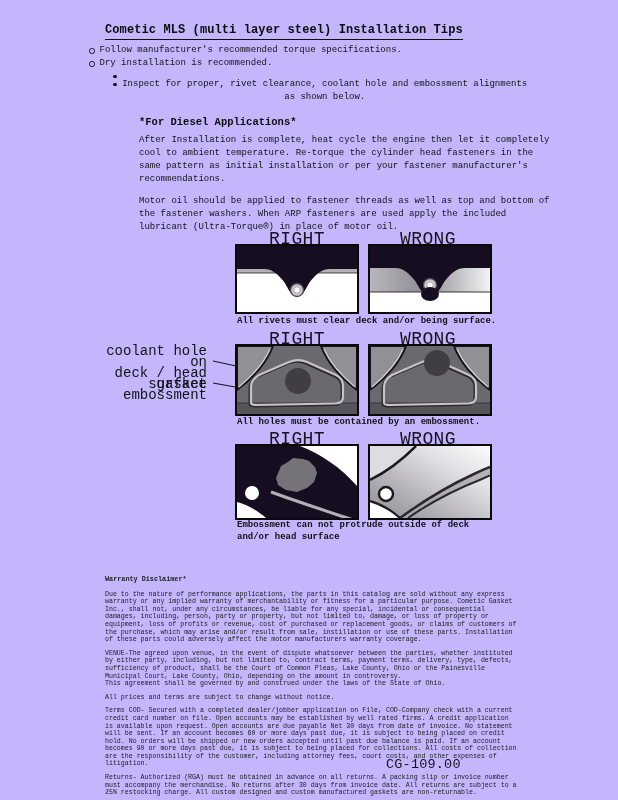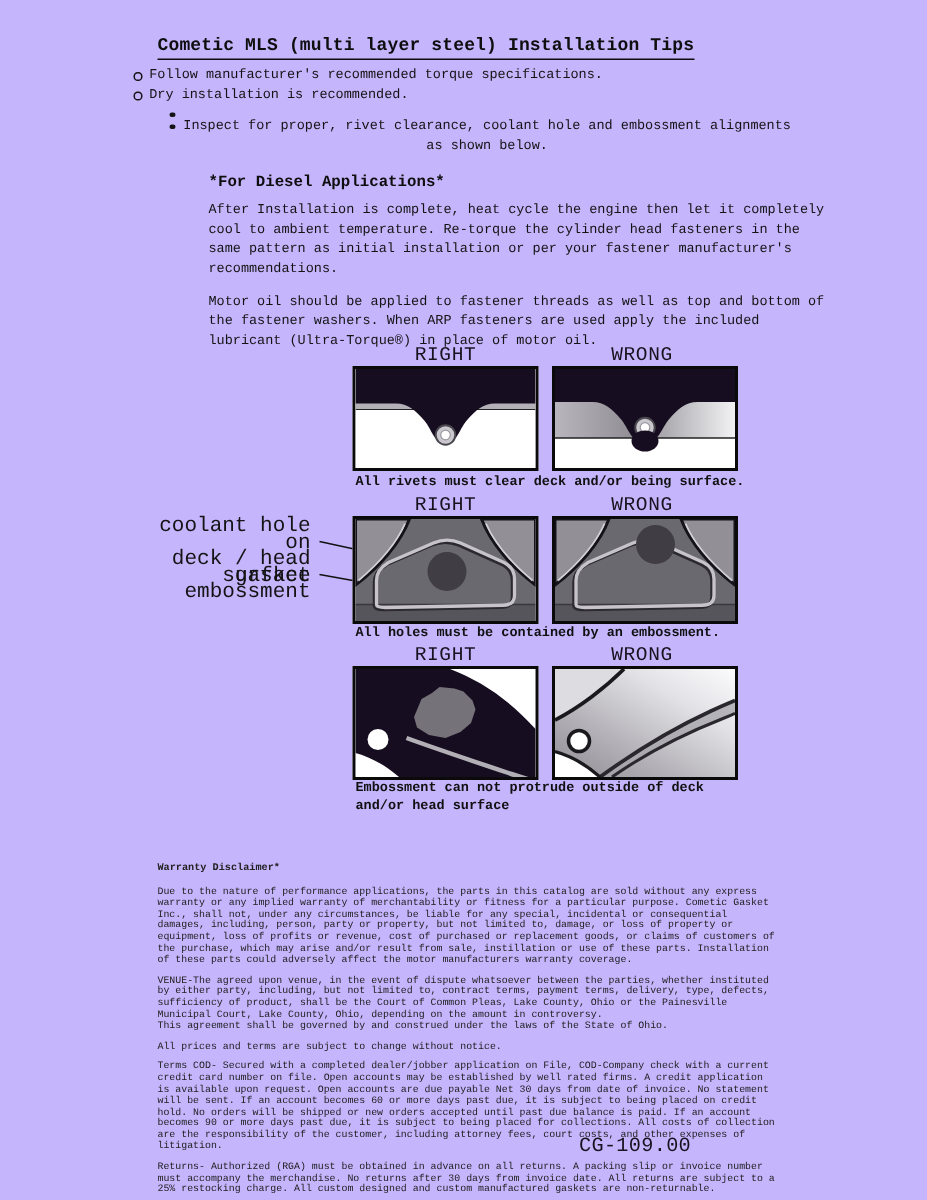--- a/index.html
+++ b/index.html
@@ -17,21 +17,21 @@
   .bullets{left:89px;top:44px;width:440px;font-size:9px;line-height:13px;color:#141414;text-align:center;}
   .b-item{display:flex;align-items:flex-start;}
   .ring{width:3.5px;height:3.5px;border:1px solid #141414;border-radius:50%;margin:4px 5px 0 0;flex:none;}
   .sub{margin-left:24px;}
   .dot{width:3.5px;height:3.5px;background:#141414;border-radius:50%;margin:4.5px 4px 0 0;flex:none;}
   
   .diesel{left:105px;top:116px;width:412px;font-size:9px;line-height:13px;color:#141414;margin-left:34px;}
   .diesel h2{font-size:10.5px;font-weight:bold;margin:0 0 5px 0;color:#0e0e0e;}
   .diesel p{margin:0 0 9px 0;}
   
-  .rw-label{width:124px;text-align:center;font-size:13px;color:#17121d;letter-spacing:.4px;}
+  .rw-label{width:124px;text-align:center;font-size:18px;color:#17121d;letter-spacing:.4px;}
   .caption{font-size:9px;font-weight:bold;color:#111;line-height:11.5px;}
   .panel{border:2px solid #0a0a0a;background:#fff;display:block;}
   .side-label{font-size:14px;line-height:11px;color:#141414;text-align:right;}
   
   .fineprint{left:105px;top:576px;width:412px;font-size:6.6px;line-height:7.6px;color:#222;}
   .fineprint .fp-head{font-weight:bold;margin:0 0 7px 0;font-size:6.8px;}
   .fineprint p{margin:0 0 6px 0;}
   .fineprint .tight{margin:0;}
   .footer-code{left:386px;top:757px;font-size:13.5px;color:#17121d;letter-spacing:.2px;}
 </style>

